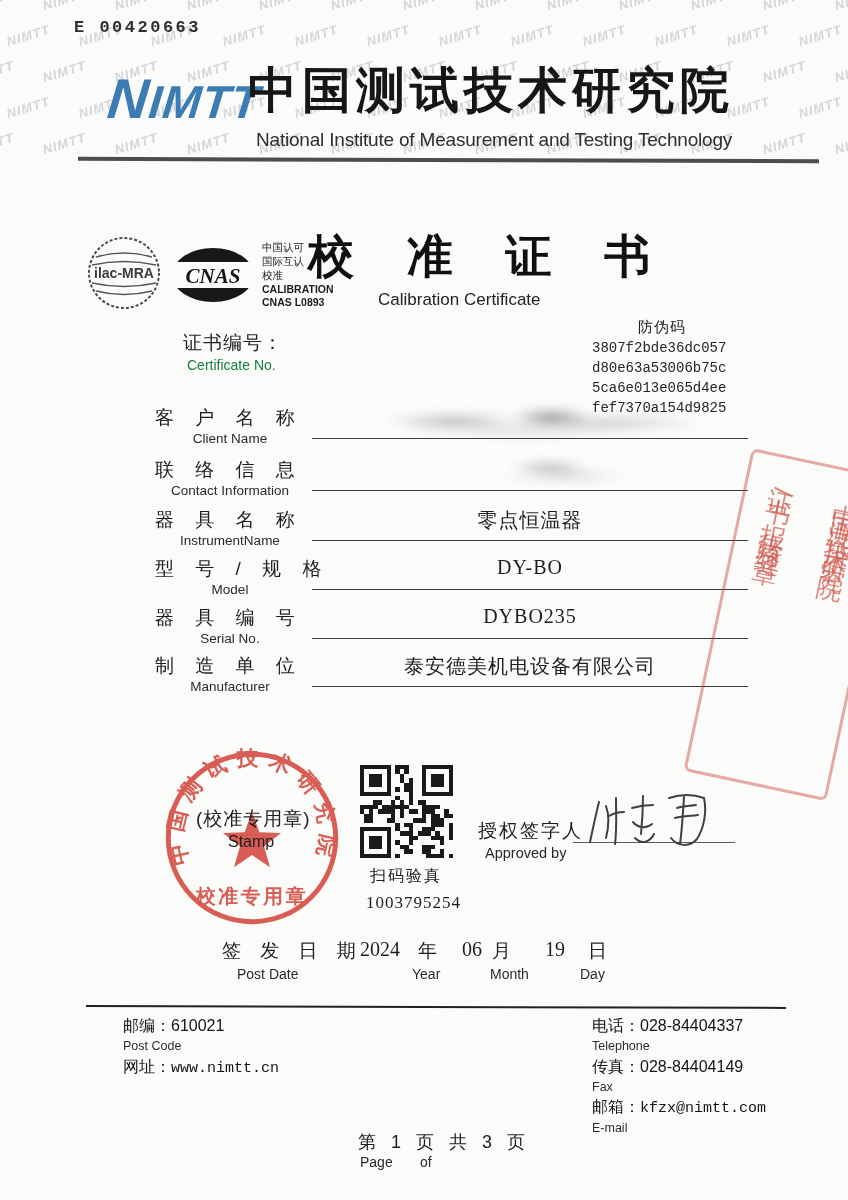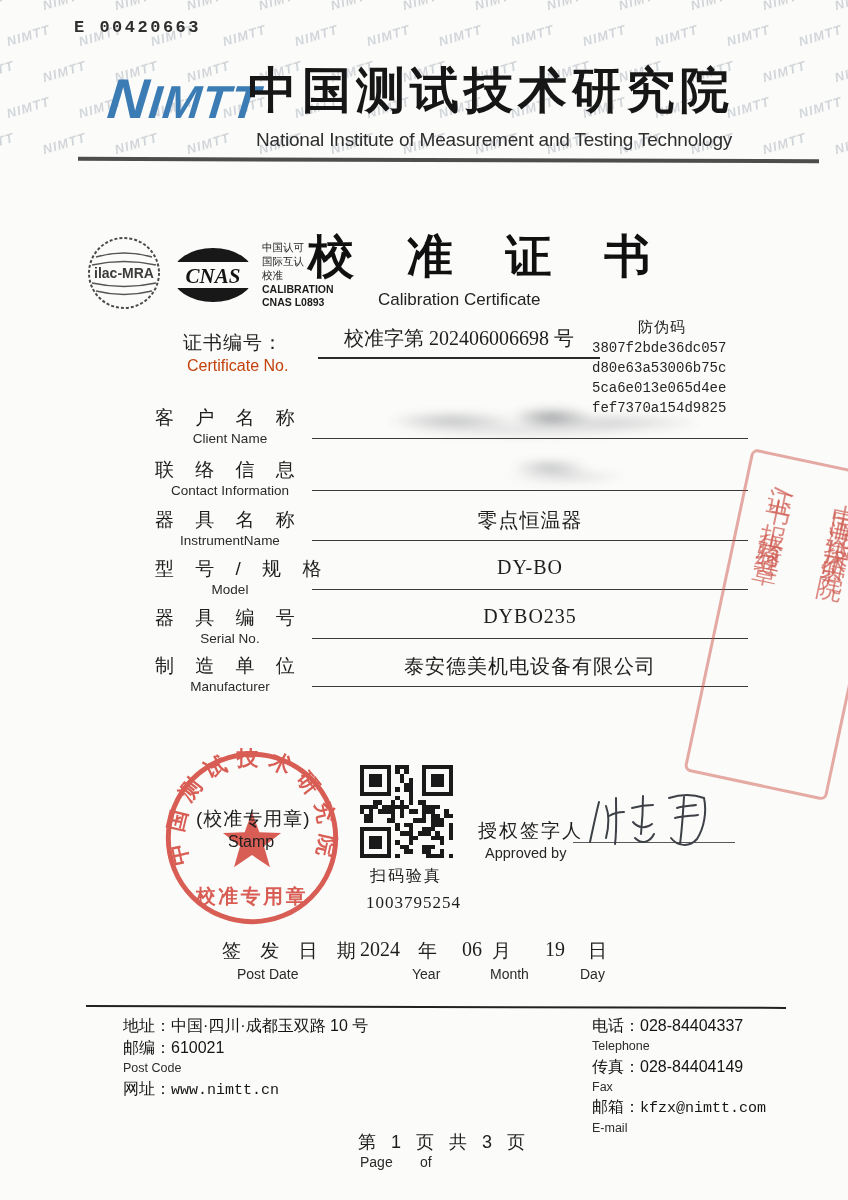--- a/index.html
+++ b/index.html
@@ -19,21 +19,21 @@
   .title-zh{top:58px;left:248px;font-size:49px;letter-spacing:5px;font-weight:600;color:#161616;white-space:nowrap;}
   .title-en{top:129px;left:256px;font-size:19px;color:#2e2e2e;letter-spacing:-0.2px;white-space:nowrap;}
   .head-rule{top:158px;left:78px;width:741px;height:4px;background:#4d4d4d;transform:rotate(0.18deg);}
   
   .acc-text{top:241px;left:262px;font-size:10.5px;line-height:1.32;color:#1c1c1c;}
   .acc-text .b{font-weight:bold;}
   .cert-title-zh{top:226px;left:308px;font-size:46px;letter-spacing:20px;font-weight:600;color:#101010;white-space:nowrap;}
   .cert-title-en{top:290px;left:378px;font-size:17px;color:#222;}
   
   .certno-label{top:330px;left:183px;font-size:19px;letter-spacing:1px;}
-  .certno-en{top:357px;left:187px;font-size:16px;color:#c2410c;}
+  .certno-en{top:357px;left:187px;font-size:14px;color:#15803d;}
   .certno-line{top:325px;left:318px;width:282px;height:32px;border-bottom:2px solid #2b2b2b;
                text-align:center;font-family:"Liberation Serif","DejaVu Serif",serif;font-size:20px;}
   
   .anti{top:318px;left:592px;width:140px;}
   .anti .lbl{text-align:center;font-size:15px;margin-bottom:2px;letter-spacing:1px;}
   .anti .code{font-family:"Liberation Mono","DejaVu Sans Mono",monospace;font-size:14px;
               line-height:1.42;color:#262626;white-space:nowrap;}
   
   .frow{position:absolute;left:0;width:848px;height:44px;}
   .frow .zh{position:absolute;left:155px;top:0;font-size:19px;word-spacing:14px;letter-spacing:1px;white-space:nowrap;}
@@ -180,21 +180,20 @@
     <div>校准</div>
     <div class="b">CALIBRATION</div>
     <div class="b">CNAS L0893</div>
   </div>
 
   <div class="abs cert-title-zh">校 准 证 书</div>
   <div class="abs cert-title-en">Calibration Certificate</div>
 
   <div class="abs certno-label">证书编号：</div>
   <div class="abs certno-en">Certificate No.</div>
-  <div class="abs certno-line">校准字第 202406006698 号</div>
 
   <div class="abs anti">
     <div class="lbl">防伪码</div>
     <div class="code">3807f2bde36dc057</div>
     <div class="code">d80e63a53006b75c</div>
     <div class="code">5ca6e013e065d4ee</div>
     <div class="code">fef7370a154d9825</div>
   </div>
 
   <div class="frow" style="top:405px;">
@@ -406,21 +405,20 @@
   <span class="dl" style="left:490px;">Month</span>
   <span class="dl" style="left:580px;">Day</span>
 
   <div class="abs side-stamp">
     <div class="col">证书/报告骑缝章</div>
     <div class="col">中国测试技术研究院</div>
   </div>
 
   <div class="abs foot-rule"></div>
   <div class="foot-block fb-left">
-    <div class="zh">地址：中国·四川·成都玉双路 10 号</div>
     <div class="zh">邮编：610021</div>
     <div class="en">Post Code</div>
     <div class="zh"><span>网址：</span><span class="mono">www.nimtt.cn</span></div>
   </div>
   <div class="foot-block fb-right">
     <div class="zh"><span>电话：</span><span>028-84404337</span></div>
     <div class="en">Telephone</div>
     <div class="zh"><span>传真：</span><span>028-84404149</span></div>
     <div class="en">Fax</div>
     <div class="zh"><span>邮箱：</span><span class="mono">kfzx@nimtt.com</span></div>

